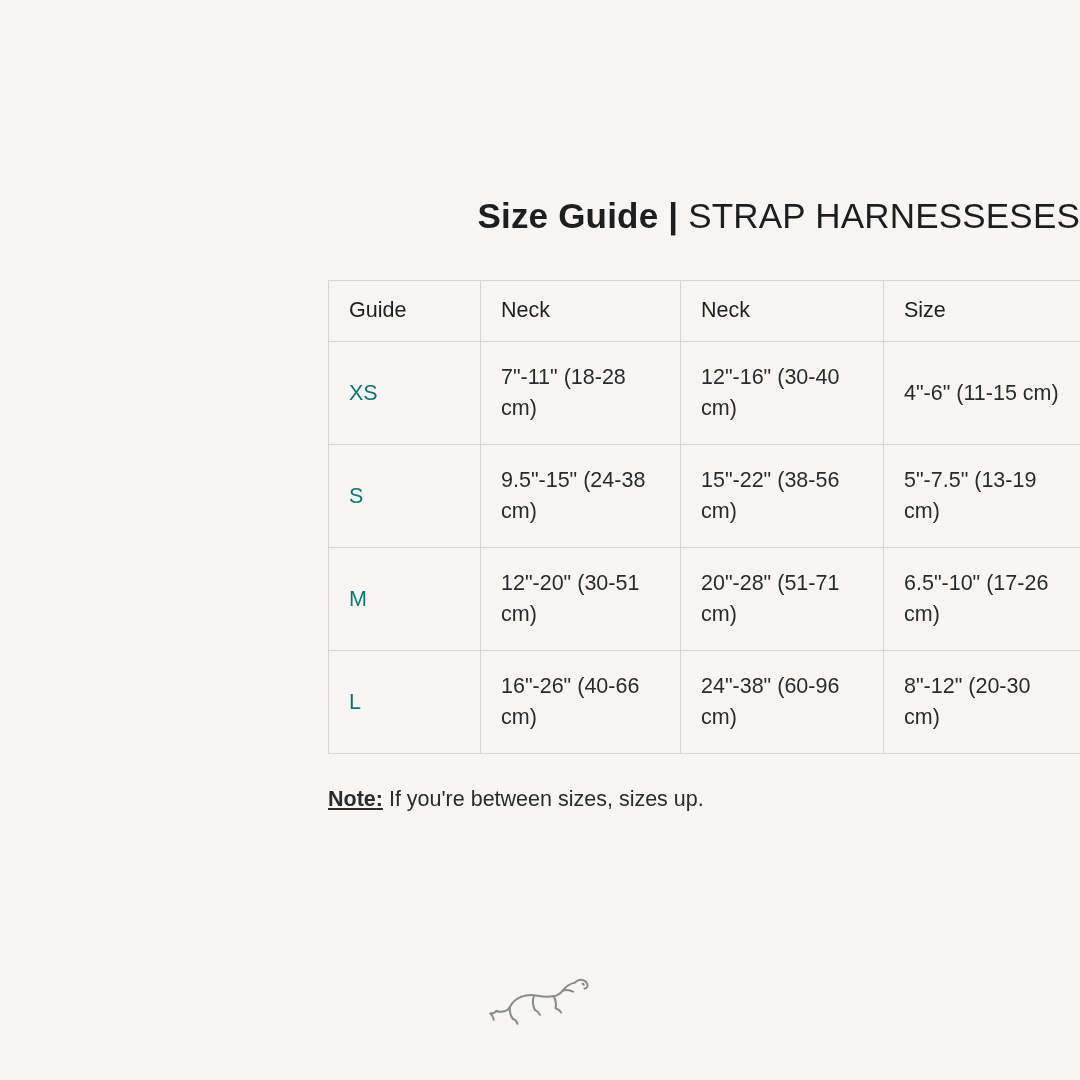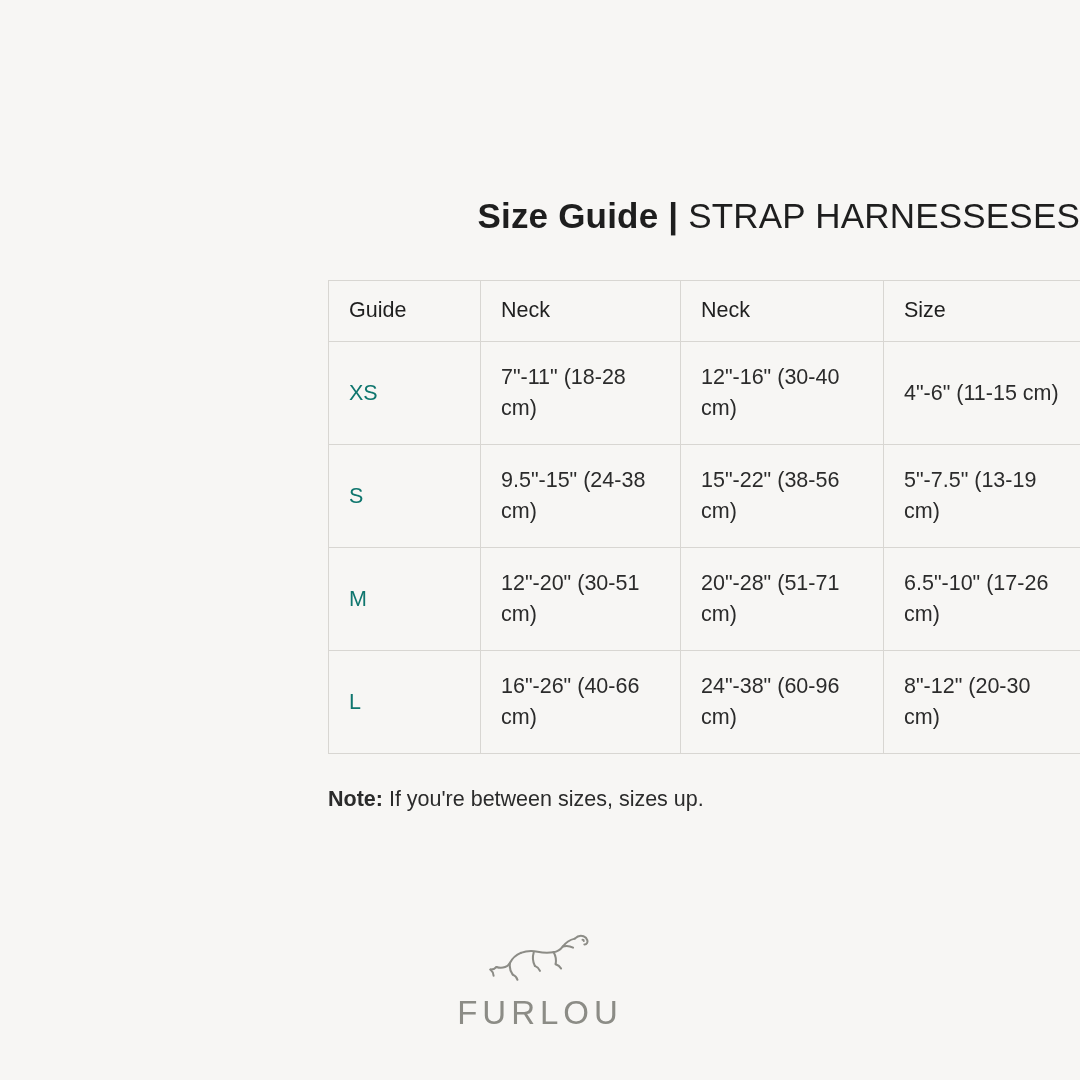--- a/index.html
+++ b/index.html
@@ -76,21 +76,21 @@
     font-size: 21.5px;
     color: #0f766e;
   }
 
   .note {
     width: 752px;
     margin-top: 33px;
     font-size: 21.5px;
     color: #2b2b2b;
   }
-  .note .note-label { font-weight: 700; }
+  .note .note-label { font-weight: 700; text-decoration: underline; }
 
   .brand {
     position: absolute;
     left: 0;
     right: 0;
     bottom: 48px;
     display: flex;
     flex-direction: column;
     align-items: center;
   }
@@ -178,16 +178,15 @@
         <path d="M8.7 45c1.9 1.6 3.1 3.9 3.3 6.4"></path>
         <path d="M29 38c-.8 4.3.2 8.8 2.8 12.3"></path>
         <path d="M31.8 50.3c2.3 1 4.1 2.9 4.9 5.3"></path>
         <path d="M53.5 27.3c-1.4 4.6-1 9.6 1.2 13.9"></path>
         <path d="M54.7 41.2c2.4.9 4.3 2.7 5.3 5.1"></path>
         <path d="M74 26.8c2.2 3.8 3 8.3 2.2 12.6"></path>
         <path d="M76.2 39.4c2.4.7 4.4 2.3 5.6 4.5"></path>
         <path d="M83.5 21.2c3.6-1 7.4-.6 10.7 1.1"></path>
       </svg>
     </div>
-    <div class="brand-name">FURLOU</div>
   </div>
 
 </div>
 
 </body></html>

